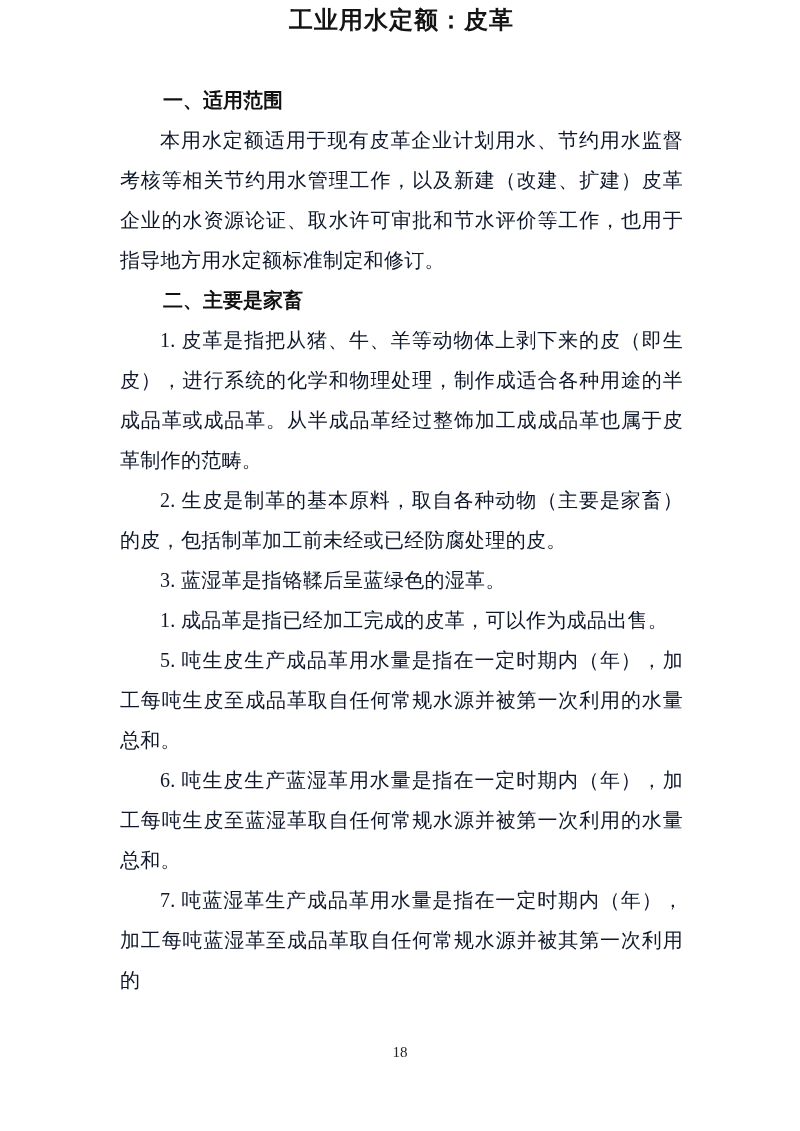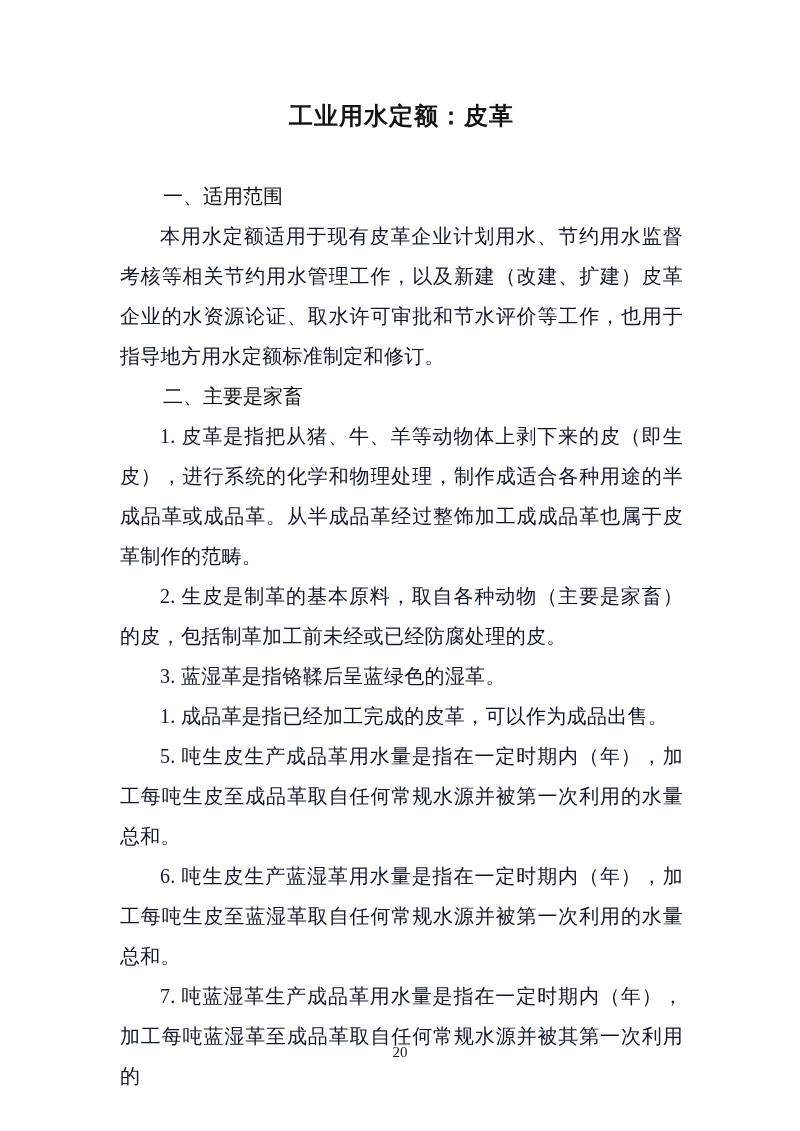--- a/index.html
+++ b/index.html
@@ -14,39 +14,38 @@
     color: #1a1a1a;
     font-family: "Liberation Serif", "DejaVu Serif", serif;
     overflow: hidden;
   }
 
   .content {
     position: absolute;
     left: 120px;
     top: 0;
     width: 563px;
-    padding-top: 96px;
   }
 
   .doc-title {
     margin: 0;
     font-size: 24px;
     line-height: 40px;
     font-weight: 700;
     text-align: center;
     letter-spacing: 1px;
     color: #141414;
   }
 
   .sec-heading {
     margin: 0;
     font-family: "Liberation Sans", "DejaVu Sans", sans-serif;
     font-size: 20px;
     line-height: 40px;
-    font-weight: 400;
+    font-weight: 700;
     text-indent: 43px;
     color: #111111;
   }
 
   .sec-heading.first {
     margin-top: 40px;
   }
 
   .body-para {
     margin: 0;
@@ -94,14 +93,14 @@
     <p class="body-para">1. 成品革是指已经加工完成的皮革，可以作为成品出售。</p>
 
     <p class="body-para">5. 吨生皮生产成品革用水量是指在一定时期内（年），加工每吨生皮至成品革取自任何常规水源并被第一次利用的水量总和。</p>
 
     <p class="body-para">6. 吨生皮生产蓝湿革用水量是指在一定时期内（年），加工每吨生皮至蓝湿革取自任何常规水源并被第一次利用的水量总和。</p>
 
     <p class="body-para">7. 吨蓝湿革生产成品革用水量是指在一定时期内（年），加工每吨蓝湿革至成品革取自任何常规水源并被其第一次利用的</p>
 
   </div>
 
-  <div class="page-number">20</div>
+  <div class="page-number">18</div>
 </div>
 
 </body></html>

